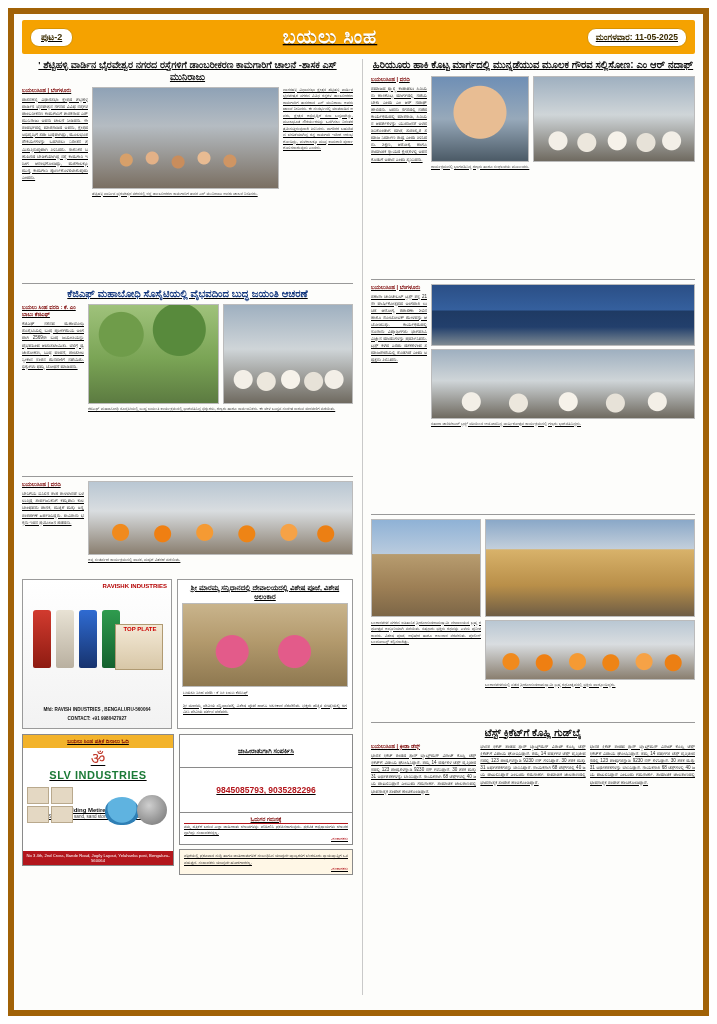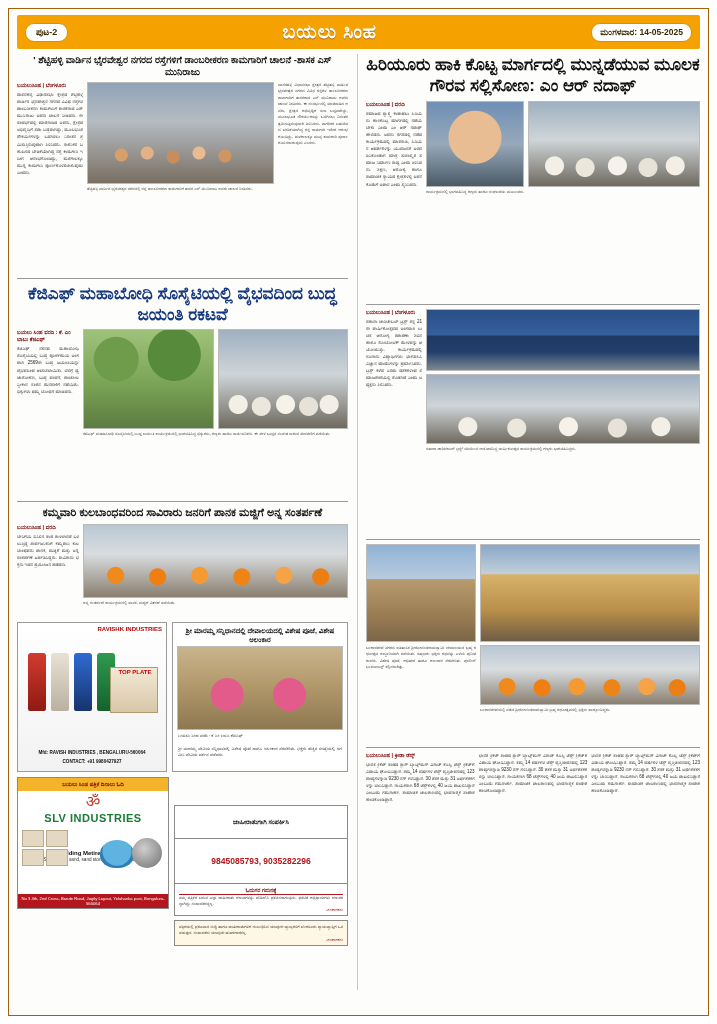--- a/index.html
+++ b/index.html
@@ -15,24 +15,25 @@
     background: #ffffff;
     margin: 0 auto;
     overflow: hidden;
     box-sizing: border-box;
     padding: 8px;
   }
   .paper {
     position: relative;
     width: 100%;
     height: 100%;
-    border: 1px solid #a16207;
+    border: 6px solid #a16207;
     box-sizing: border-box;
     background: #fdfdfb;
     padding: 6px 8px;
+    text-decoration: underline;
   }
 
   
   .masthead {
     position: relative;
     height: 34px;
     background: #f5a200;
     border-radius: 2px;
     display: flex;
     align-items: center;
@@ -95,21 +96,21 @@
   .article { margin-bottom: 6px; }
   .headline {
     text-align: center;
     font-weight: bold;
     color: #101010;
     line-height: 1.25;
     margin-bottom: 4px;
   }
   .h-blue { color: #14387f; }
   .h-dark { color: #111; }
-  .hl-lg { font-size: 17px; }
+  .hl-lg { font-size: 10px; }
   .hl-md { font-size: 11px; }
   .hl-sm { font-size: 9.5px; }
   .rule-top {
     border-top: 1px solid #999;
     padding-top: 4px;
   }
   .byline {
     font-size: 5.5px;
     color: #7a0000;
     font-weight: bold;
@@ -293,21 +294,21 @@
   .ad-slv .pot {
     position: absolute; right: 34px; top: 62px; width: 34px; height: 28px;
     background: radial-gradient(circle at 50% 40%, #5fb3e0 0 14px, #2e7fb5 15px);
     border-radius: 50% 50% 45% 45%;
   }
   .ad-slv .circ {
     position: absolute; right: 6px; top: 60px; width: 30px; height: 30px;
     border-radius: 50%; background: radial-gradient(circle at 40% 35%, #cfcfcf, #6f6f6f);
   }
 
-  .ad-contact { flex: 1; margin-top: 28px; }
+  .ad-contact { flex: 1; }
   .ad-contact .cbox {
     border: 1px solid #8a8a8a; height: 34px; display: flex; align-items: center;
     justify-content: center; text-align: center; font-size: 6.5px; font-weight: bold;
     color: #111; padding: 0 4px; box-sizing: border-box; background: #fff;
   }
   .ad-contact .cbox2 {
     border: 1px solid #8a8a8a; border-top: none; height: 44px; background: #fff;
     display: flex; flex-direction: column; align-items: center; justify-content: center;
     gap: 2px;
   }
@@ -330,21 +331,21 @@
 </style>
 </head>
 <body>
 
 <div class="page">
   <div class="paper">
 
     <div class="masthead">
       <div class="pill">ಪುಟ-2</div>
       <div class="title">ಬಯಲು ಸಿಂಹ</div>
-      <div class="date">ಮಂಗಳವಾರ: 14-05-2025</div>
+      <div class="date">ಮಂಗಳವಾರ: 11-05-2025</div>
     </div>
 
     <div class="body-grid">
 
       <div class="col-left">
 
         <div class="article">
           <div class="headline hl-sm h-dark">' ಶೆಟ್ಟಿಹಳ್ಳಿ ವಾರ್ಡಿನ ಭೈರವೇಶ್ವರ ನಗರದ ರಸ್ತೆಗಳಿಗೆ ಡಾಂಬರೀಕರಣ ಕಾಮಗಾರಿಗೆ ಚಾಲನೆ -ಶಾಸಕ ಎಸ್ ಮುನಿರಾಜು</div>
           <div class="cols3">
             <div style="width:66px">
@@ -355,38 +356,37 @@
               <div class="photo ph-crowd" style="height:100px"></div>
               <div class="cap" style="height:78px">ಶೆಟ್ಟಿಹಳ್ಳಿ ವಾರ್ಡಿನ ಭೈರವೇಶ್ವರ ನಗರದಲ್ಲಿ ರಸ್ತೆ ಡಾಂಬರೀಕರಣ ಕಾಮಗಾರಿಗೆ ಶಾಸಕ ಎಸ್ ಮುನಿರಾಜು ಅವರು ಚಾಲನೆ ನೀಡಿದರು.</div>
             </div>
             <div style="width:70px">
               <div class="txt sm" style="height:190px">ದಾಸರಹಳ್ಳಿ ವಿಧಾನಸಭಾ ಕ್ಷೇತ್ರದ ಶೆಟ್ಟಿಹಳ್ಳಿ ವಾರ್ಡಿನ ಭೈರವೇಶ್ವರ ನಗರದ ವಿವಿಧ ರಸ್ತೆಗಳ ಡಾಂಬರೀಕರಣ ಕಾಮಗಾರಿಗೆ ಶಾಸಕರಾದ ಎಸ್ ಮುನಿರಾಜು ಅವರು ಚಾಲನೆ ನೀಡಿದರು. ಈ ಸಂದರ್ಭದಲ್ಲಿ ಮಾತನಾಡಿದ ಅವರು, ಕ್ಷೇತ್ರದ ಅಭಿವೃದ್ಧಿಗೆ ಸದಾ ಬದ್ಧವಾಗಿದ್ದು, ಮೂಲಭೂತ ಸೌಕರ್ಯಗಳನ್ನು ಒದಗಿಸಲು ನಿರಂತರ ಶ್ರಮಿಸುತ್ತಿರುವುದಾಗಿ ತಿಳಿಸಿದರು. ನಾಗರಿಕರ ಬಹುದಿನದ ಬೇಡಿಕೆಯಾಗಿದ್ದ ರಸ್ತೆ ಕಾಮಗಾರಿ ಇದೀಗ ಆರಂಭಗೊಂಡಿದ್ದು, ಮಳೆಗಾಲಕ್ಕೂ ಮುನ್ನ ಕಾಮಗಾರಿ ಪೂರ್ಣಗೊಳಿಸಲಾಗುವುದು ಎಂದರು.</div>
             </div>
           </div>
         </div>
 
         <div class="article rule-top">
-          <div class="headline hl-lg h-blue">ಕೆಜಿಎಫ್ ಮಹಾಬೋಧಿ ಸೊಸೈಟಿಯಲ್ಲಿ ವೈಭವದಿಂದ ಬುದ್ಧ ಜಯಂತಿ ರಕಟವೆ</div>
+          <div class="headline hl-lg h-blue">ಕೆಜಿಎಫ್ ಮಹಾಬೋಧಿ ಸೊಸೈಟಿಯಲ್ಲಿ ವೈಭವದಿಂದ ಬುದ್ಧ ಜಯಂತಿ ಆಚರಣೆ</div>
           <div class="cols2">
             <div style="width:62px">
               <div class="byline">ಬಯಲು ಸಿಂಹ ವರದಿ : ಕೆ. ಎಂ ಬಾಬು ಕೆಜಿಎಫ್</div>
               <div class="txt" style="height:150px">ಕೆಜಿಎಫ್ ನಗರದ ಮಹಾಬೋಧಿ ಸೊಸೈಟಿಯಲ್ಲಿ ಬುದ್ಧ ಪೂರ್ಣಿಮೆಯ ಅಂಗವಾಗಿ 2569ನೇ ಬುದ್ಧ ಜಯಂತಿಯನ್ನು ವೈಭವದಿಂದ ಆಚರಿಸಲಾಯಿತು. ಬೆಳಿಗ್ಗೆ ಧ್ವಜಾರೋಹಣ, ಬುದ್ಧ ವಂದನೆ, ಪಂಚಶೀಲ ಸ್ವೀಕಾರ ನಂತರ ಮೆರವಣಿಗೆ ನಡೆಯಿತು. ಭಿಕ್ಕುಗಳು ಧಮ್ಮ ಬೋಧನೆ ಮಾಡಿದರು.</div>
             </div>
             <div class="flex-1">
               <div class="cols2">
                 <div class="photo ph-green flex-1" style="height:98px"></div>
                 <div class="photo ph-white-crowd flex-1" style="height:98px"></div>
               </div>
               <div class="cap" style="height:48px">ಕೆಜಿಎಫ್ ಮಹಾಬೋಧಿ ಸೊಸೈಟಿಯಲ್ಲಿ ಬುದ್ಧ ಜಯಂತಿ ಕಾರ್ಯಕ್ರಮದಲ್ಲಿ ಭಾಗವಹಿಸಿದ್ದ ಭಿಕ್ಕುಗಳು, ಗಣ್ಯರು ಹಾಗೂ ಸಾರ್ವಜನಿಕರು. ಈ ವೇಳೆ ಬುದ್ಧನ ಸಂದೇಶ ಸಾರುವ ಮೆರವಣಿಗೆ ನಡೆಯಿತು.</div>
             </div>
           </div>
         </div>
 
         <div class="article rule-top">
-          <div class="headline hl-md h-dark">ಕಮ್ಮವಾರಿ ಕುಲಬಾಂಧವರಿಂದ ಸಾವಿರಾರು ಜನರಿಗೆ ಪಾನಕ ಮಜ್ಜಿಗೆ ಅನ್ನ ಸಂತರ್ಪಣೆ</div>
           <div class="cols2">
             <div style="width:62px">
               <div class="byline">ಬಯಲುಸಿಂಹ | ವರದಿ</div>
               <div class="txt" style="height:80px">ಬೇಸಿಗೆಯ ಬಿಸಿಲಿನ ತಾಪ ತಾಳಲಾರದೆ ಬಳಲುತ್ತಿದ್ದ ಸಾರ್ವಜನಿಕರಿಗೆ ಕಮ್ಮವಾರಿ ಕುಲಬಾಂಧವರು ಪಾನಕ, ಮಜ್ಜಿಗೆ ಮತ್ತು ಅನ್ನ ಸಂತರ್ಪಣೆ ಏರ್ಪಡಿಸಿದ್ದರು. ಸಾವಿರಾರು ಭಕ್ತರು ಇದರ ಪ್ರಯೋಜನ ಪಡೆದರು.</div>
             </div>
             <div class="flex-1">
               <div class="photo ph-saffron" style="height:72px"></div>
               <div class="cap" style="height:16px">ಅನ್ನ ಸಂತರ್ಪಣೆ ಕಾರ್ಯಕ್ರಮದಲ್ಲಿ ಪಾನಕ, ಮಜ್ಜಿಗೆ ವಿತರಣೆ ನಡೆಯಿತು.</div>
             </div>
           </div>
@@ -493,20 +493,21 @@
             </div>
             <div class="flex-1">
               <div class="photo ph-chariot" style="height:96px"></div>
               <div class="photo ph-saffron" style="height:58px;margin-top:3px"></div>
               <div class="cap" style="height:34px">ಬಂಗಾರಪೇಟೆಯಲ್ಲಿ ನಡೆದ ಶ್ರೀಕೋದಂಡರಾಮಸ್ವಾಮಿ ಬ್ರಹ್ಮ ರಥೋತ್ಸವದಲ್ಲಿ ಭಕ್ತರು ಪಾಲ್ಗೊಂಡಿದ್ದರು.</div>
             </div>
           </div>
         </div>
 
         <div class="article rule-top">
+          <div class="headline hl-lg h-dark">ಟೆಸ್ಟ್ ಕ್ರಿಕೆಟ್‌ಗೆ ಕೊಹ್ಲಿ ಗುಡ್‌ಬೈ</div>
           <div class="cols3">
             <div class="flex-1">
               <div class="byline">ಬಯಲುಸಿಂಹ | ಕ್ರೀಡಾ ಡೆಸ್ಕ್</div>
               <div class="txt" style="height:64px">ಭಾರತ ಕ್ರಿಕೆಟ್ ತಂಡದ ಸ್ಟಾರ್ ಬ್ಯಾಟ್ಸ್‌ಮನ್ ವಿರಾಟ್ ಕೊಹ್ಲಿ ಟೆಸ್ಟ್ ಕ್ರಿಕೆಟ್‌ಗೆ ವಿದಾಯ ಘೋಷಿಸಿದ್ದಾರೆ. ತಮ್ಮ 14 ವರ್ಷಗಳ ಟೆಸ್ಟ್ ವೃತ್ತಿಜೀವನದಲ್ಲಿ 123 ಪಂದ್ಯಗಳನ್ನಾಡಿ 9230 ರನ್ ಗಳಿಸಿದ್ದಾರೆ. 30 ಶತಕ ಮತ್ತು 31 ಅರ್ಧಶತಕಗಳನ್ನು ಬಾರಿಸಿದ್ದಾರೆ. ನಾಯಕನಾಗಿ 68 ಟೆಸ್ಟ್‌ಗಳಲ್ಲಿ 40 ಜಯ ದಾಖಲಿಸಿದ್ದಾರೆ ಎಂಬುದು ಗಮನಾರ್ಹ. ಸಾಮಾಜಿಕ ಜಾಲತಾಣದಲ್ಲಿ ಭಾವನಾತ್ಮಕ ಸಂದೇಶ ಹಂಚಿಕೊಂಡಿದ್ದಾರೆ.</div>
             </div>
             <div class="flex-1">
               <div class="txt" style="height:74px">ಭಾರತ ಕ್ರಿಕೆಟ್ ತಂಡದ ಸ್ಟಾರ್ ಬ್ಯಾಟ್ಸ್‌ಮನ್ ವಿರಾಟ್ ಕೊಹ್ಲಿ ಟೆಸ್ಟ್ ಕ್ರಿಕೆಟ್‌ಗೆ ವಿದಾಯ ಘೋಷಿಸಿದ್ದಾರೆ. ತಮ್ಮ 14 ವರ್ಷಗಳ ಟೆಸ್ಟ್ ವೃತ್ತಿಜೀವನದಲ್ಲಿ 123 ಪಂದ್ಯಗಳನ್ನಾಡಿ 9230 ರನ್ ಗಳಿಸಿದ್ದಾರೆ. 30 ಶತಕ ಮತ್ತು 31 ಅರ್ಧಶತಕಗಳನ್ನು ಬಾರಿಸಿದ್ದಾರೆ. ನಾಯಕನಾಗಿ 68 ಟೆಸ್ಟ್‌ಗಳಲ್ಲಿ 40 ಜಯ ದಾಖಲಿಸಿದ್ದಾರೆ ಎಂಬುದು ಗಮನಾರ್ಹ. ಸಾಮಾಜಿಕ ಜಾಲತಾಣದಲ್ಲಿ ಭಾವನಾತ್ಮಕ ಸಂದೇಶ ಹಂಚಿಕೊಂಡಿದ್ದಾರೆ.</div>
             </div>
             <div class="flex-1">
               <div class="txt" style="height:74px">ಭಾರತ ಕ್ರಿಕೆಟ್ ತಂಡದ ಸ್ಟಾರ್ ಬ್ಯಾಟ್ಸ್‌ಮನ್ ವಿರಾಟ್ ಕೊಹ್ಲಿ ಟೆಸ್ಟ್ ಕ್ರಿಕೆಟ್‌ಗೆ ವಿದಾಯ ಘೋಷಿಸಿದ್ದಾರೆ. ತಮ್ಮ 14 ವರ್ಷಗಳ ಟೆಸ್ಟ್ ವೃತ್ತಿಜೀವನದಲ್ಲಿ 123 ಪಂದ್ಯಗಳನ್ನಾಡಿ 9230 ರನ್ ಗಳಿಸಿದ್ದಾರೆ. 30 ಶತಕ ಮತ್ತು 31 ಅರ್ಧಶತಕಗಳನ್ನು ಬಾರಿಸಿದ್ದಾರೆ. ನಾಯಕನಾಗಿ 68 ಟೆಸ್ಟ್‌ಗಳಲ್ಲಿ 40 ಜಯ ದಾಖಲಿಸಿದ್ದಾರೆ ಎಂಬುದು ಗಮನಾರ್ಹ. ಸಾಮಾಜಿಕ ಜಾಲತಾಣದಲ್ಲಿ ಭಾವನಾತ್ಮಕ ಸಂದೇಶ ಹಂಚಿಕೊಂಡಿದ್ದಾರೆ.</div>

